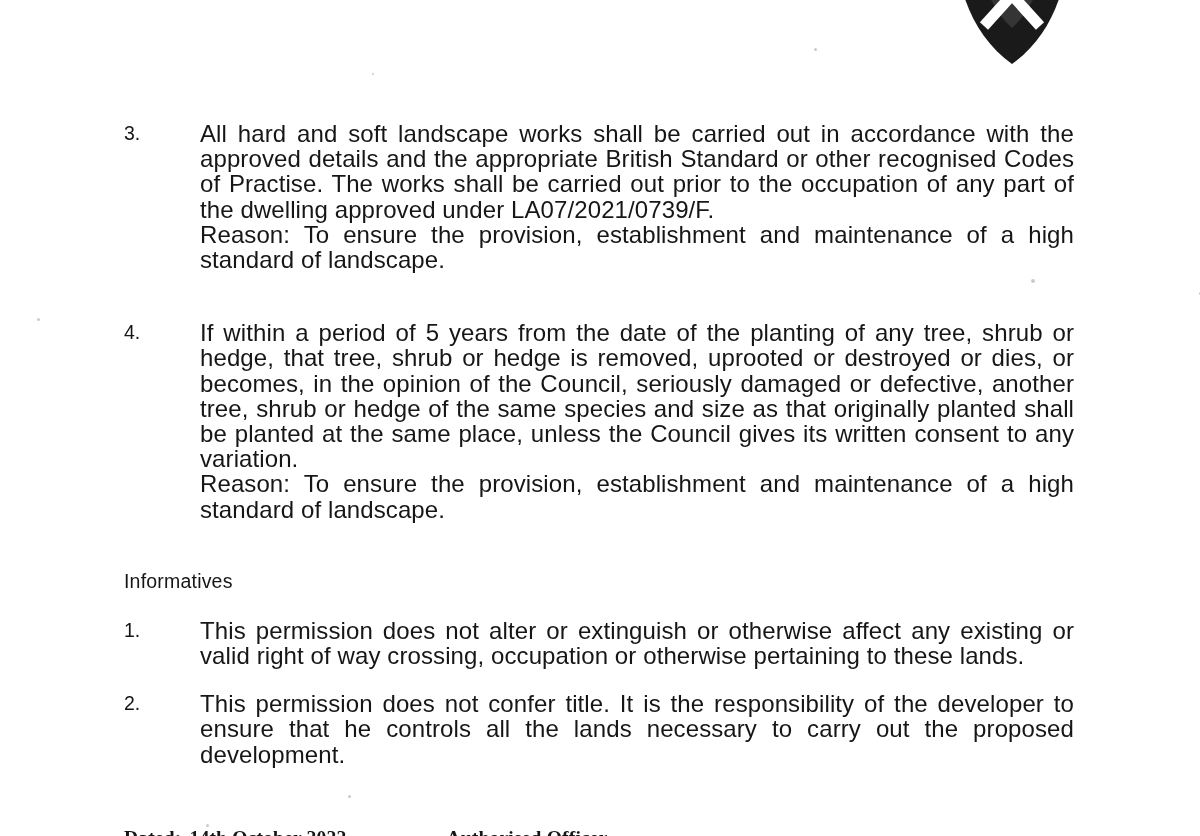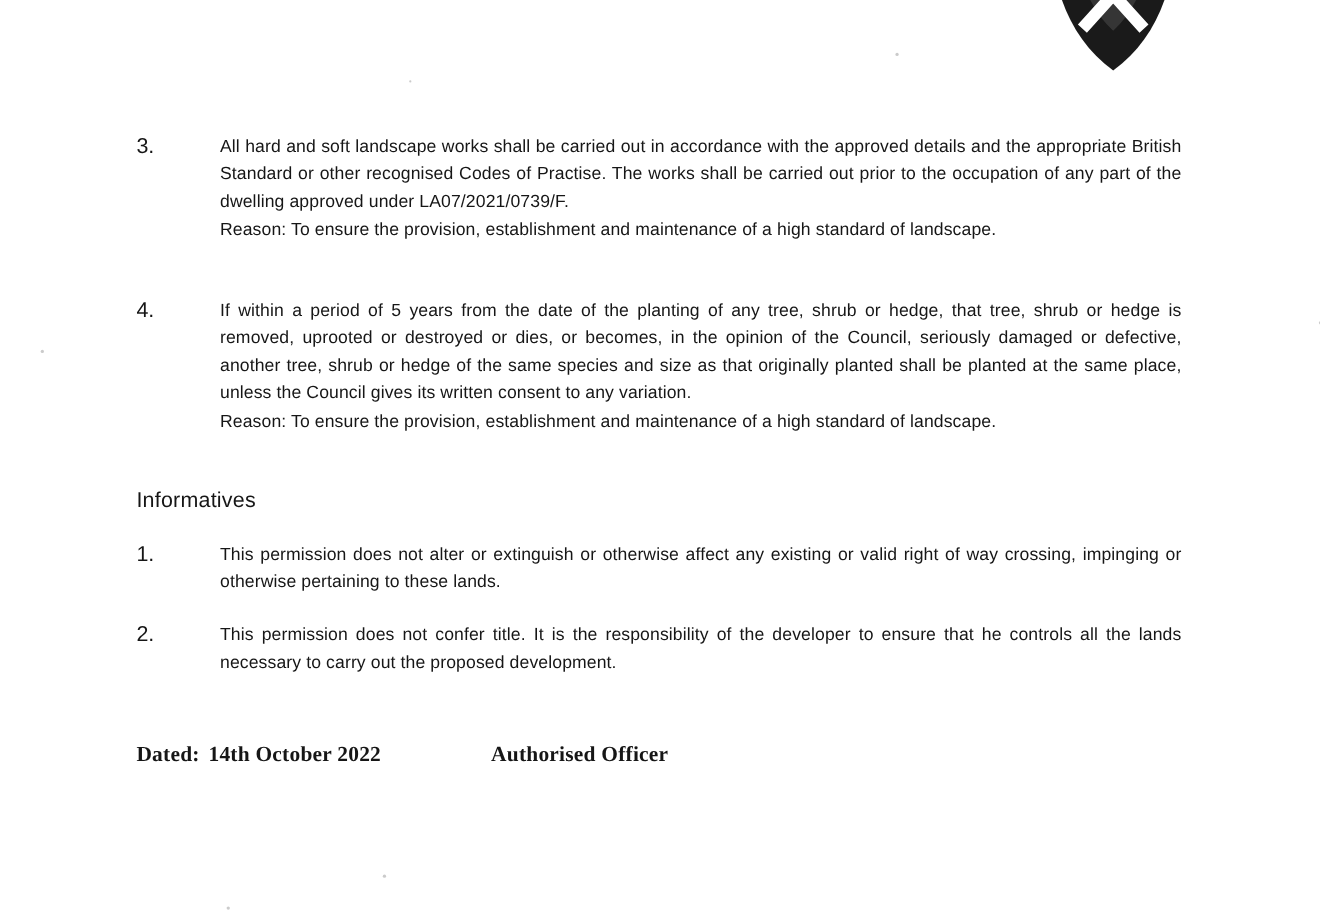--- a/index.html
+++ b/index.html
@@ -46,21 +46,21 @@
     padding: 0 0 0 76px;
   }
   .num {
     position: absolute;
     left: 0;
     top: 0;
     font-size: 19.5px;
     line-height: 25px;
   }
   .para {
-    font-size: 16px;
+    font-size: 24px;
     line-height: 25.2px;
     text-align: justify;
     margin: 0;
     letter-spacing: .1px;
   }
 
   .reason {
   }
 
   .block-3 { margin-top: 121px; }
@@ -121,21 +121,21 @@
   <div class="numbered block-4">
     <span class="num">4.</span>
     <p class="para">If within a period of 5 years from the date of the planting of any tree, shrub or hedge, that tree, shrub or hedge is removed, uprooted or destroyed or dies, or becomes, in the opinion of the Council, seriously damaged or defective, another tree, shrub or hedge of the same species and size as that originally planted shall be planted at the same place, unless the Council gives its written consent to any variation.</p>
     <p class="para reason">Reason: To ensure the provision, establishment and maintenance of a high standard of landscape.</p>
   </div>
 
   <div class="section-head">Informatives</div>
 
   <div class="numbered inf-1">
     <span class="num">1.</span>
-    <p class="para">This permission does not alter or extinguish or otherwise affect any existing or valid right of way crossing, impinging or otherwise pertaining to these lands.</p>
+    <p class="para">This permission does not alter or extinguish or otherwise affect any existing or valid right of way crossing, occupation or otherwise pertaining to these lands.</p>
   </div>
 
   <div class="numbered inf-2">
     <span class="num">2.</span>
     <p class="para">This permission does not confer title. It is the responsibility of the developer to ensure that he controls all the lands necessary to carry out the proposed development.</p>
   </div>
 
   <div class="footer">
     <span class="dated-label">Dated:</span>
     <span class="dated-value">14th October 2022</span>

